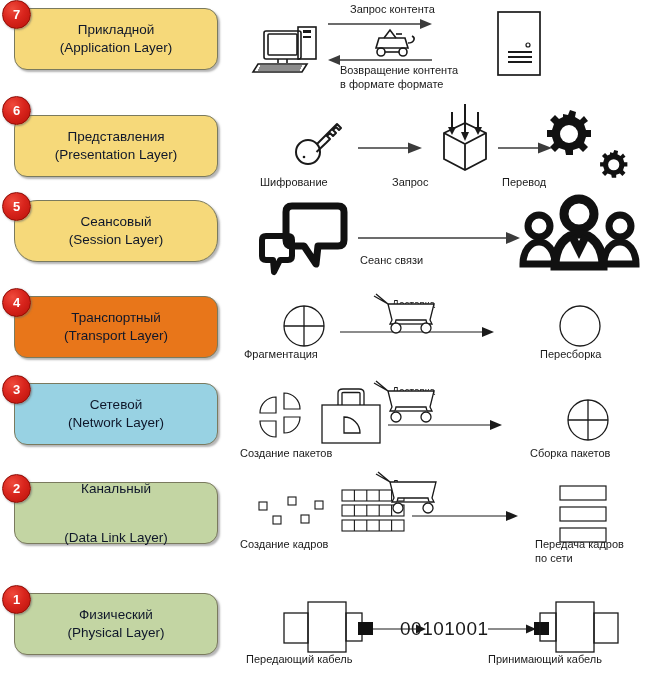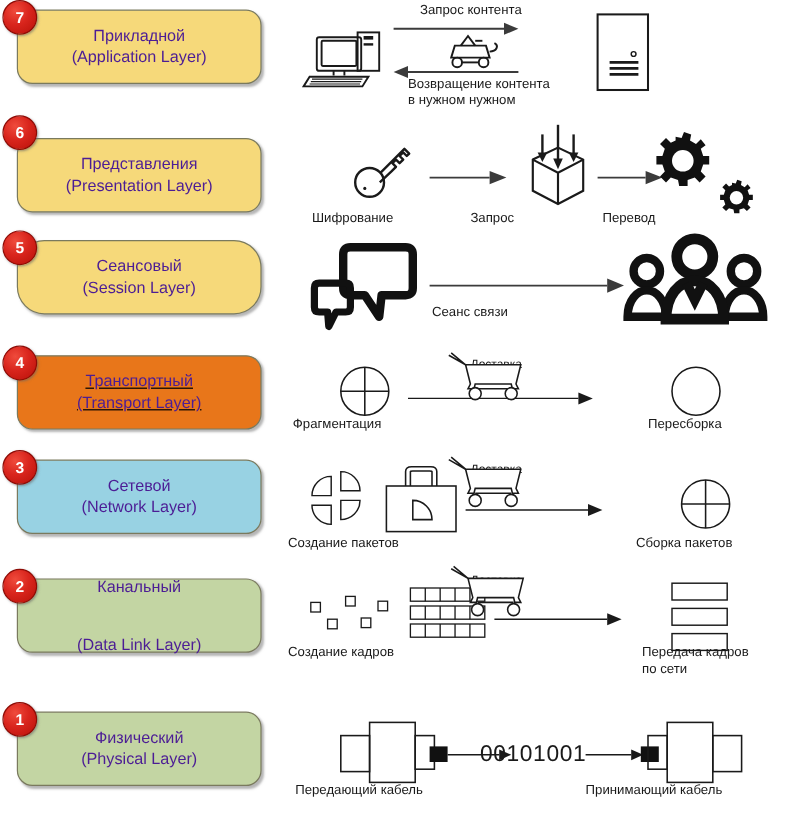--- a/index.html
+++ b/index.html
@@ -37,21 +37,21 @@
     border: 1px solid #7a7a5e;
     box-sizing: border-box;
     box-shadow: 2px 2px 2px rgba(120,120,120,0.55);
     display: flex;
     flex-direction: column;
     align-items: center;
     justify-content: center;
   }
   .layer-name, .layer-name-en {
     font-size: 13.5px;
-    color: #4c1d95;
+    color: #0f172a;
     line-height: 1.32;
     white-space: nowrap;
     text-align: right;
   }
   .badge {
     position: absolute;
     left: 2px;
     top: 0px;
     width: 27px;
     height: 27px;
@@ -95,21 +95,21 @@
     <div class="layer-box" id="box7" style="background: rgb(246, 217, 122);">
       <div class="layer-name">Прикладной</div>
       <div class="layer-name-en">(Application Layer)</div>
     </div>
     <div class="badge">7</div>
   </div>
 
   <div class="illus" style="top:0px;height:96px">
     <div class="cap" style="left:110px;top:3px;width:180px">Запрос контента</div>
     <div class="cap" style="left:100px;top:64px;width:200px">Возвращение контента</div>
-    <div class="cap" style="left:100px;top:78px;width:200px">в нужном нужном</div>
+    <div class="cap" style="left:100px;top:78px;width:200px">в формате формате</div>
 
     <svg style="position:absolute;left:0;top:0" width="421" height="96" viewBox="0 0 421 96">
 
       <g stroke="#1a1a1a" fill="none" stroke-width="1.6">
         <rect x="58" y="27" width="18" height="32"></rect>
         <rect x="63" y="30" width="8" height="3" fill="#1a1a1a" stroke="none"></rect>
         <rect x="63" y="36" width="8" height="2" fill="#1a1a1a" stroke="none"></rect>
         <rect x="24" y="31" width="37" height="28" rx="2"></rect>
         <rect x="28" y="34" width="29" height="21" rx="1"></rect>
         <path d="M38 59 L38 63 M47 59 L47 63"></path>
@@ -237,21 +237,21 @@
         <g>
           <circle cx="339" cy="22" r="15" fill="none" stroke="#111" stroke-width="9"></circle>
           <path d="M315 74 C315 54 326 42 339 42 C352 42 363 54 363 74 Z" fill="none" stroke="#111" stroke-width="9"></path>
           <path d="M332 44 L339 58 L346 44" fill="none" stroke="#111" stroke-width="8"></path>
         </g>
       </g>
     </svg>
   </div>
 
   <div class="layer-row" style="top:288px;height:87px">
-    <div class="layer-box" id="box4" style="background: rgb(232, 118, 26); text-decoration: underline;">
+    <div class="layer-box" id="box4" style="background: rgb(232, 118, 26);">
       <div class="layer-name">Транспортный</div>
       <div class="layer-name-en">(Transport Layer)</div>
     </div>
     <div class="badge">4</div>
   </div>
 
   <div class="illus" style="top:288px;height:87px">
     <div class="cap" style="left:4px;top:60px;width:120px">Фрагментация</div>
     <div class="cap" style="left:152px;top:11px;width:70px;font-size:10px">Доставка</div>
     <div class="cap" style="left:300px;top:60px;width:120px">Пересборка</div>

